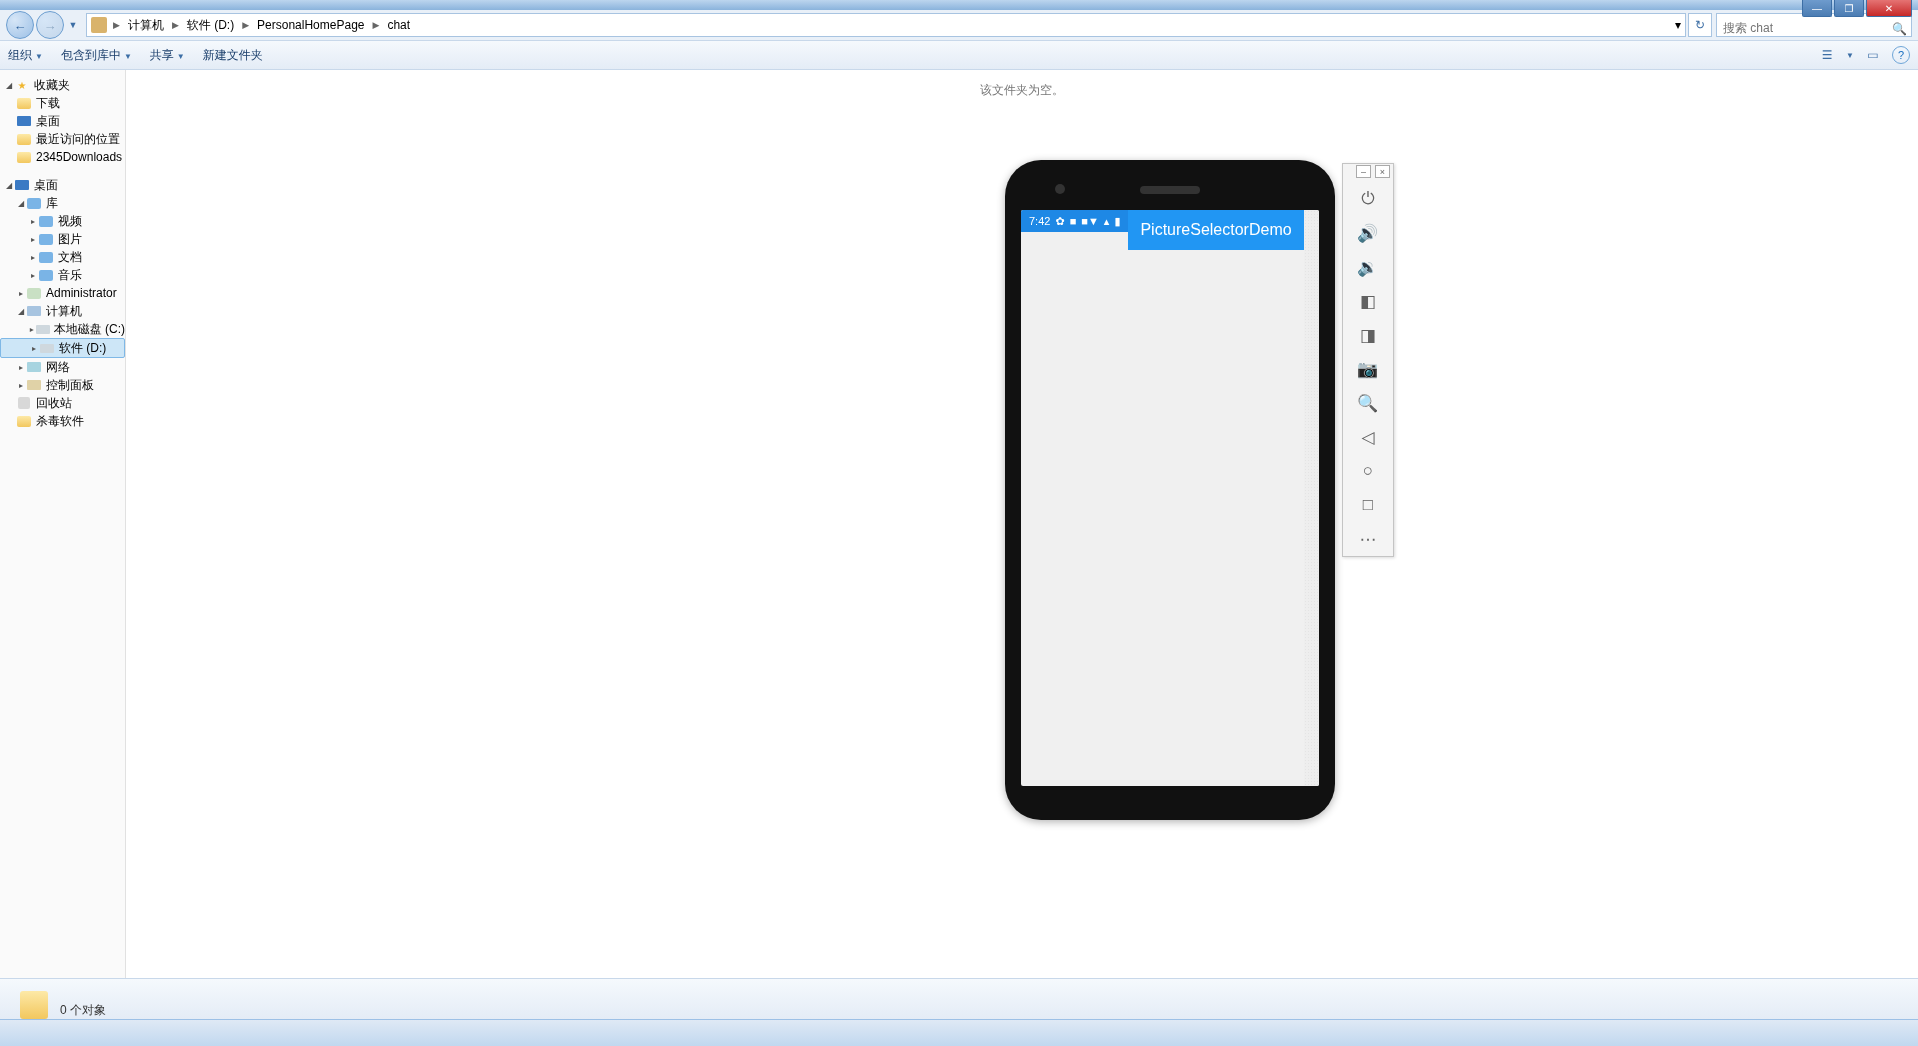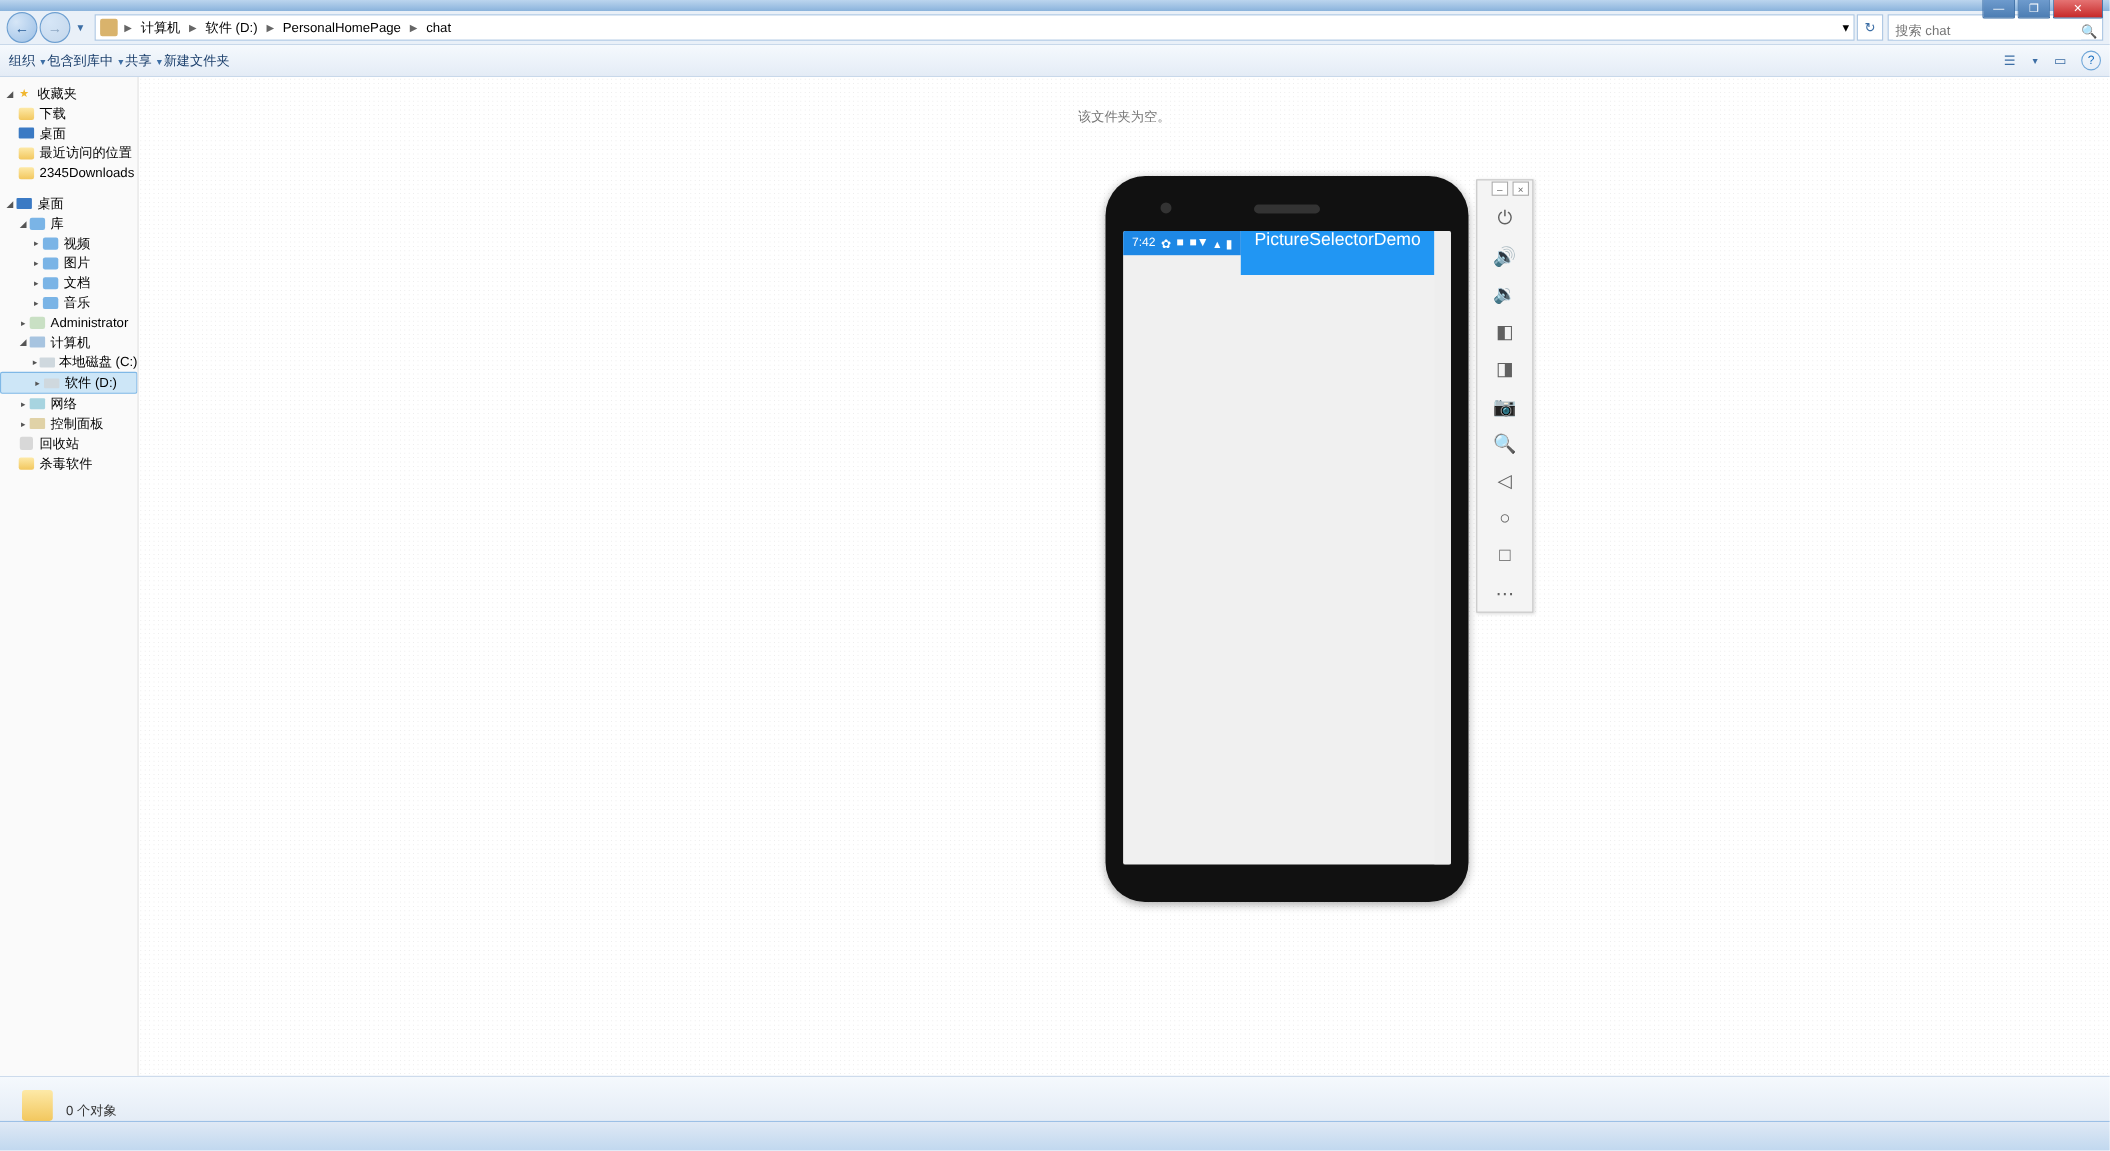--- a/index.html
+++ b/index.html
@@ -18,21 +18,21 @@
 .breadcrumb{flex:1;height:22px;background:#fff;border:1px solid #a8c4e1;display:flex;align-items:center;padding:0 4px}
 .bc-icon{width:16px;height:16px;background:#d9b36c;border-radius:2px;margin-right:4px;display:flex;align-items:center;justify-content:center;font-size:10px;color:#a07a3a}
 .bc-item{padding:0 6px;height:22px;display:flex;align-items:center}
 .bc-sep{color:#666;font-size:9px;padding:0 2px}
 .bc-refresh{width:22px;height:22px;background:#fff;border:1px solid #a8c4e1;margin-left:2px;display:flex;align-items:center;justify-content:center;color:#3c6ea5}
 .search-box{width:186px;height:22px;background:#fff;border:1px solid #a8c4e1;margin-left:4px;display:flex;align-items:flex-end;padding:0 4px}
 .search-box input{flex:1;border:none;outline:none;font-size:12px;color:#888}
 .search-icon{color:#3c6ea5;font-size:12px}
 
 .toolbar{height:28px;background:linear-gradient(#f5f9fd,#e4ecf6);border-bottom:1px solid #c8d8ea;display:flex;align-items:center;padding:0 8px;justify-content:space-between}
-.tb-left{display:flex;align-items:flex-start;}
+.tb-left{display:flex;align-items:flex-start;gap:18px}
 .tb-item{color:#1a3e6b}
 .tb-item .caret{font-size:8px;margin-left:3px;color:#3c6ea5}
 .tb-right{display:flex;align-items:center;gap:8px}
 .tb-icon{width:20px;height:20px;display:flex;align-items:center;justify-content:center;color:#3c6ea5;border:1px solid transparent}
 
 .main{display:flex;height:calc(100% - 10px - 30px - 28px - 40px - 30px)}
 .sidebar{width:125px;background:#fafafa;border-right:1px solid #e1e1e1;overflow:auto;padding:6px 0}
 .tree-group{margin-bottom:10px}
 .tree-row{display:flex;align-items:center;height:18px;padding-left:4px;white-space:nowrap}
 .tree-toggle{width:10px;font-size:8px;color:#555;display:inline-block;text-align:center}
@@ -45,30 +45,30 @@
 .ico-computer{background:#a7c4e0;width:14px;height:10px;border-radius:1px}
 .ico-drive{background:#cfd8de;width:14px;height:9px;border-radius:1px}
 .ico-net{background:#a7d4e0;width:14px;height:10px;border-radius:1px}
 .ico-panel{background:#e0d2a7;width:14px;height:10px;border-radius:1px}
 .ico-bin{background:#d8d8d8;width:12px;height:12px;border-radius:2px}
 .tree-row.selected{background:#cde6f7;border:1px solid #7fb8e6;border-radius:2px}
 .indent1{padding-left:16px}
 .indent2{padding-left:28px}
 
 .content{flex:1;position:relative;background-image:radial-gradient(#e8e8e8 0.5px,transparent 0.5px);background-size:4px 4px}
-.empty-msg{position:absolute;top:28px;left:50%;transform:translateX(-50%);color:#777}
+.empty-msg{position:absolute;top:12px;left:50%;transform:translateX(-50%);color:#777}
 
 .phone{position:absolute;left:879px;top:90px;width:330px;height:660px;background:#111;border-radius:36px;padding:0;box-shadow:0 2px 8px rgba(0,0,0,.3)}
 .phone-inner{position:absolute;left:16px;right:16px;top:50px;bottom:34px;background:#f0f0f0;border-radius:2px;overflow:hidden;display:flex;flex-direction:row}
 .phone-speaker{position:absolute;top:26px;left:50%;transform:translateX(-50%);width:60px;height:8px;background:#333;border-radius:4px}
 .phone-cam{position:absolute;top:24px;left:50px;width:10px;height:10px;background:#333;border-radius:50%}
 
 .and-status{height:22px;background:#1e88e5;color:#fff;display:flex;align-items:center;justify-content:space-between;padding:0 8px;font-size:11px}
 .and-status .l,.and-status .r{display:flex;align-items:center;gap:5px}
-.and-appbar{height:40px;background:#2196f3;color:#fff;display:flex;align-items:flex-start;padding:0 12px;font-size:16px;font-weight:500}
+.and-appbar{height:40px;background:#2196f3;color:#fff;display:flex;align-items:center;padding:0 12px;font-size:16px;font-weight:500}
 .and-body{flex:1;background:#eeeeee;background-image:radial-gradient(#e4e4e4 0.5px,transparent 0.5px);background-size:3px 3px;padding:24px 18px}
 .add-box{width:66px;height:66px;border:1px dashed #ccc;background:#fafafa;position:relative}
 .add-box::before,.add-box::after{content:"";position:absolute;background:#ccc}
 .add-box::before{left:50%;top:16px;bottom:16px;width:2px;transform:translateX(-50%)}
 .add-box::after{top:50%;left:16px;right:16px;height:2px;transform:translateY(-50%)}
 .cursor{position:absolute;left:45px;top:38px;font-size:14px;color:#000;pointer-events:none}
 .upload-btn{margin-top:19px;padding:6px 12px;background:#e0e0e0;color:#444;font-size:15px;display:inline-block;box-shadow:1px 1px 0 rgba(0,0,0,.15)}
 .and-nav{height:36px;background:#000;display:flex;align-items:center;justify-content:space-around;color:#fff;font-size:14px}
 .and-nav span{opacity:.9}
 

